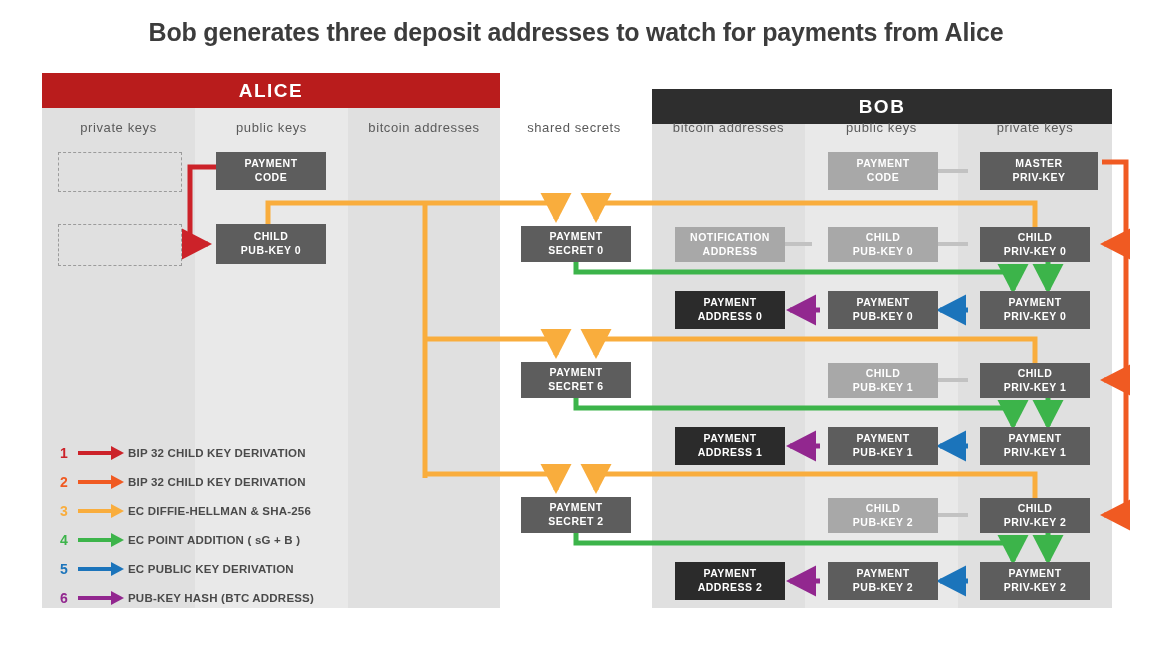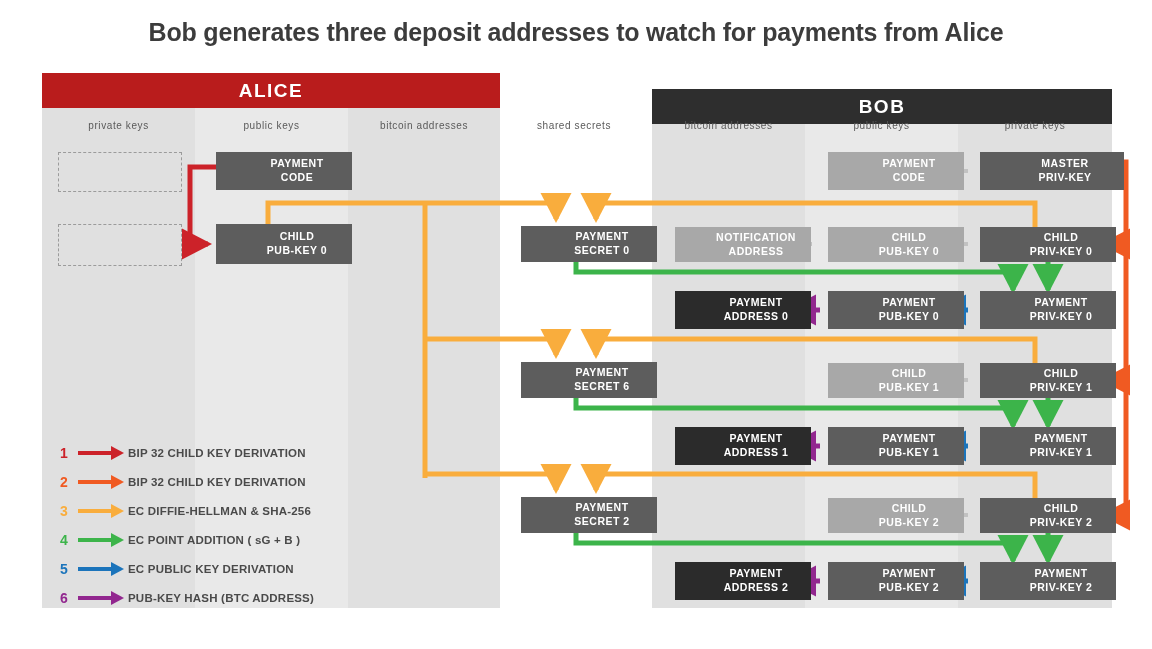--- a/index.html
+++ b/index.html
@@ -15,31 +15,30 @@
   
   .band{position:absolute;}
   .hdr{
     position:absolute;display:flex;align-items:center;justify-content:center;
     color:#fff;font-size:19px;font-weight:700;letter-spacing:1.5px;
   }
   .hdr.alice{background:#b91c1c;}
   .hdr.bob{background:#2e2e2e;}
 
   .colhead{
-    position:absolute;text-align:center;font-size:10px;color:#5a5a5a;
+    position:absolute;text-align:center;font-size:13px;color:#5a5a5a;
     font-family:"Liberation Sans",sans-serif;letter-spacing:.6px;
   }
 
   
   .box{
     position:absolute;display:flex;flex-direction:column;align-items:center;
     justify-content:center;color:#fff;font-size:10.5px;font-weight:700;
     letter-spacing:.5px;line-height:1.3;text-align:center;z-index:6;
     font-family:"Liberation Sans",sans-serif;
-    padding-left:26px;
   }
   .box.dark{background:#5d5d5d;}
   .box.light{background:#a8a8a8;}
   .box.black{background:#2b2b2b;}
   .box .l2{font-weight:700;}
   .dashed{
     position:absolute;border:1.5px dashed #9b9b9b;background:transparent;z-index:5;
   }
 
   

